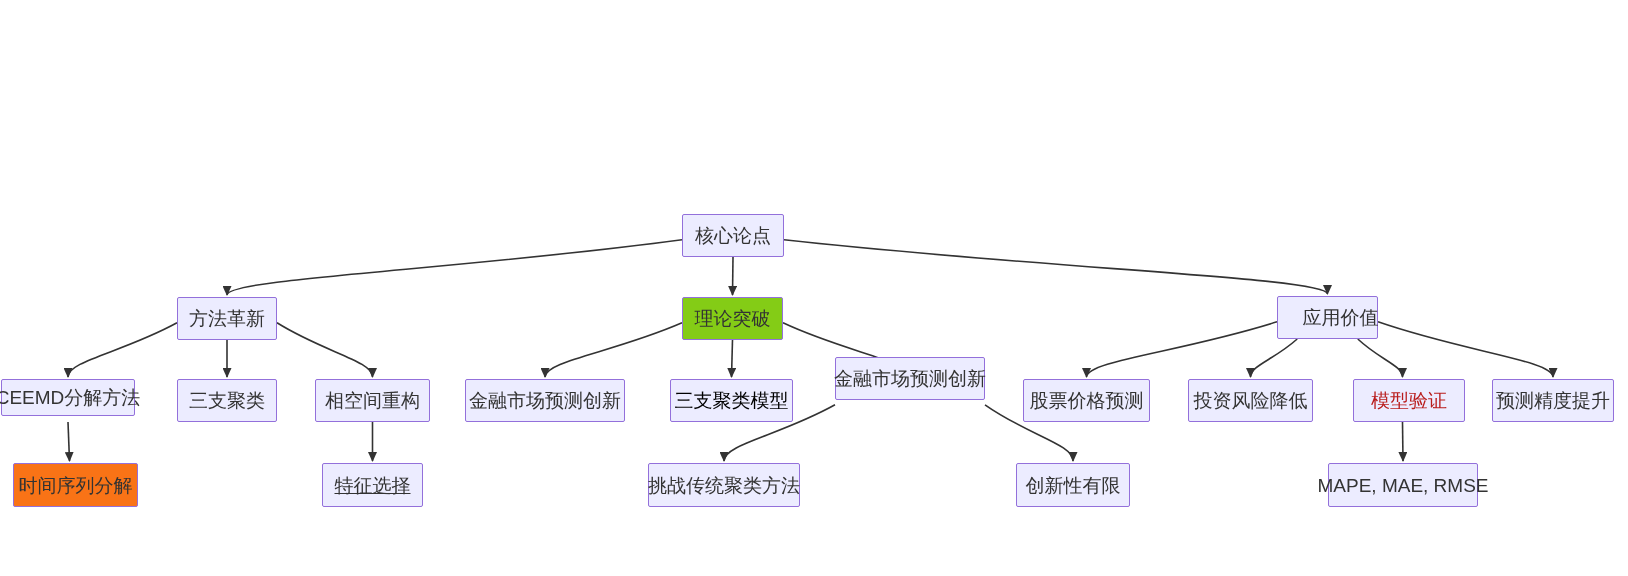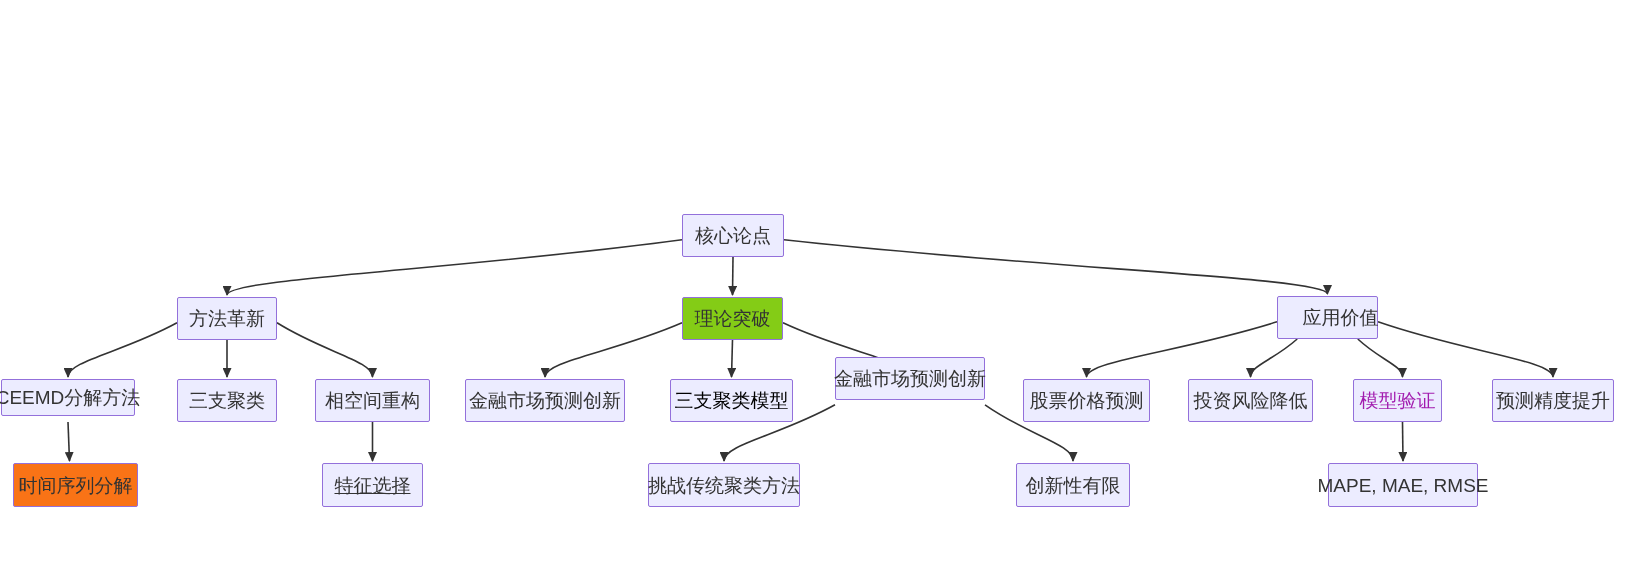--- a/index.html
+++ b/index.html
@@ -98,21 +98,21 @@
       </div>
       <div class="node" style="left: 835px; top: 357px; width: 150px; height: 43px; background: rgb(236, 236, 255); border-color: rgb(147, 112, 219); color: rgb(51, 51, 51);">
         <span>金融市场预测创新</span>
       </div>
       <div class="node" style="left: 1023px; top: 379px; width: 127px; height: 43px; background: rgb(236, 236, 255); border-color: rgb(147, 112, 219); color: rgb(51, 51, 51);">
         <span>股票价格预测</span>
       </div>
       <div class="node" style="left: 1188px; top: 379px; width: 125px; height: 43px; background: rgb(236, 236, 255); border-color: rgb(147, 112, 219); color: rgb(51, 51, 51);">
         <span>投资风险降低</span>
       </div>
-      <div class="node" style="left: 1353px; top: 379px; width: 89px; height: 43px; background: rgb(236, 236, 255); border-color: rgb(147, 112, 219); color: #a21caf;">
+      <div class="node" style="left: 1353px; top: 379px; width: 112px; height: 43px; background: rgb(236, 236, 255); border-color: rgb(147, 112, 219); color: #b91c1c;">
         <span>模型验证</span>
       </div>
       <div class="node" style="left: 1492px; top: 379px; width: 122px; height: 43px; background: rgb(236, 236, 255); border-color: rgb(147, 112, 219); color: rgb(51, 51, 51);">
         <span>预测精度提升</span>
       </div>
       <div class="node" style="left: 13px; top: 463px; width: 125px; height: 44px; background: #f97316; border-color: rgb(147, 112, 219); color: rgb(51, 51, 51);">
         <span>时间序列分解</span>
       </div>
       <div class="node" style="left: 322px; top: 463px; width: 101px; height: 44px; background: rgb(236, 236, 255); border-color: rgb(147, 112, 219); color: rgb(51, 51, 51); text-decoration: underline;">
         <span>特征选择</span>

